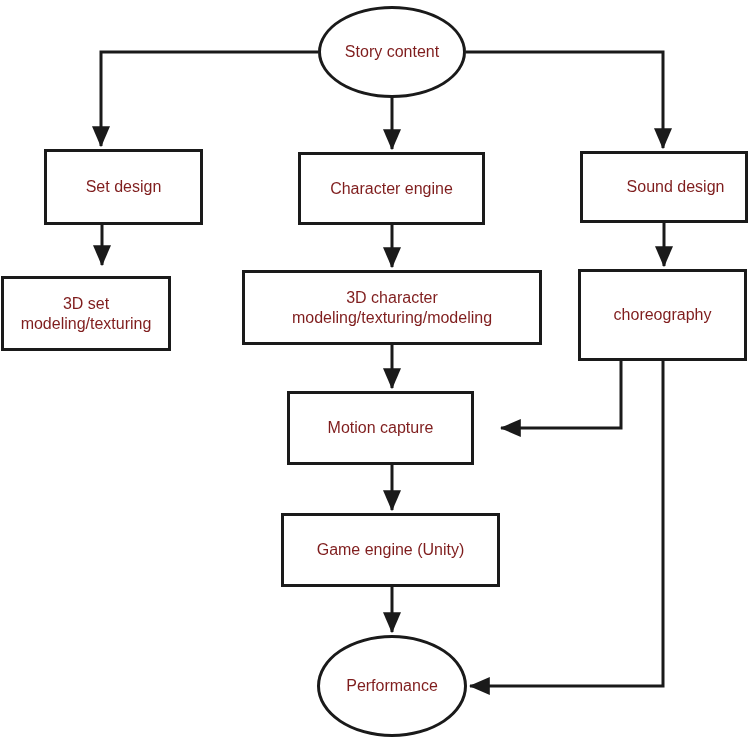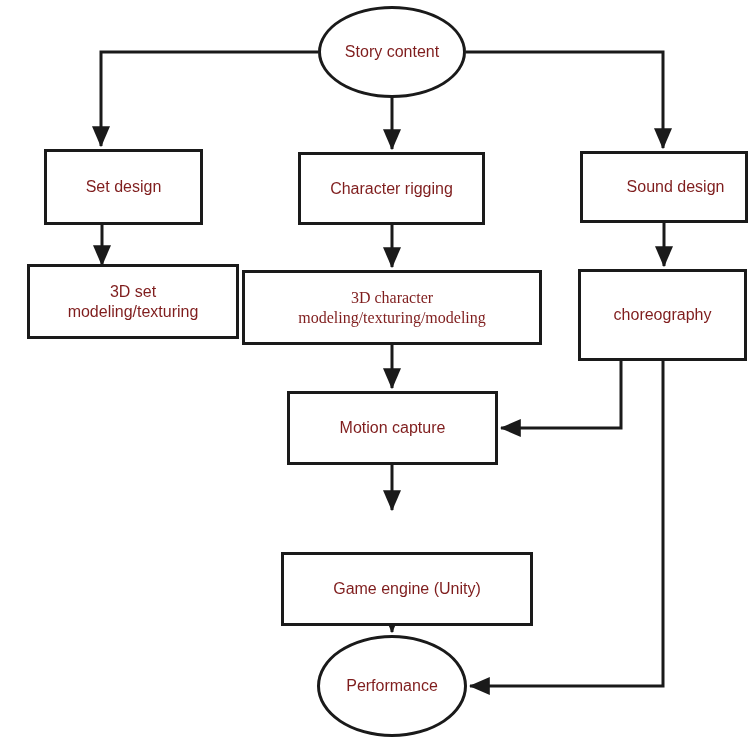--- a/index.html
+++ b/index.html
@@ -39,25 +39,25 @@
     font-size: 16px;
     line-height: 20px;
     color: #7f1d1d;
   }
   .ellipse { border-radius: 50%; }
 
   .n-story        { left: 318px; top: 6px;   width: 148px; height: 92px;  }
   .n-set-design   { left: 23px;  top: 149px; width: 159px; height: 76px; margin-left: 21px;  }
   .n-char-design  { left: 298px; top: 152px; width: 187px; height: 73px;  }
   .n-sound-design { left: 580px; top: 151px; width: 168px; height: 72px; padding-left: 23px;  }
-  .n-set-3d       { left: 1px;   top: 264px; width: 212px; height: 75px; margin-left: 26px;  }
-  .n-char-3d      { left: 242px; top: 270px; width: 300px; height: 75px; font-family: Liberation Serif, serif;  }
+  .n-set-3d       { left: 1px;   top: 276px; width: 170px; height: 75px;  }
+  .n-char-3d      { left: 242px; top: 270px; width: 300px; height: 75px;  }
   .n-choreo       { left: 578px; top: 269px; width: 169px; height: 92px;  }
-  .n-mocap        { left: 287px; top: 391px; width: 211px; height: 74px;  }
-  .n-engine       { left: 281px; top: 513px; width: 252px; height: 74px; margin-top: 39px;  }
+  .n-mocap        { left: 287px; top: 391px; width: 187px; height: 74px;  }
+  .n-engine       { left: 281px; top: 513px; width: 219px; height: 74px;  }
   .n-performance  { left: 317px; top: 635px; width: 150px; height: 102px; }
 </style>
 </head>
 <body>
 
 <div class="stage">
 
   <svg class="connectors" viewBox="0 0 750 738" xmlns="http://www.w3.org/2000/svg" aria-hidden="true">
     <defs>
       <marker id="arrow" viewBox="0 0 7 6" refX="6.6" refY="3" markerWidth="7" markerHeight="6" orient="auto">
@@ -79,21 +79,21 @@
 
   <div class="node ellipse n-story">
     <span>Story content</span>
   </div>
 
   <div class="node n-set-design">
     <span>Set design</span>
   </div>
 
   <div class="node n-char-design">
-    <span>Character rigging</span>
+    <span>Character engine</span>
   </div>
 
   <div class="node n-sound-design">
     <span>Sound design</span>
   </div>
 
   <div class="node n-set-3d">
     <span>3D set</span>
     <span>modeling/texturing</span>
   </div>

